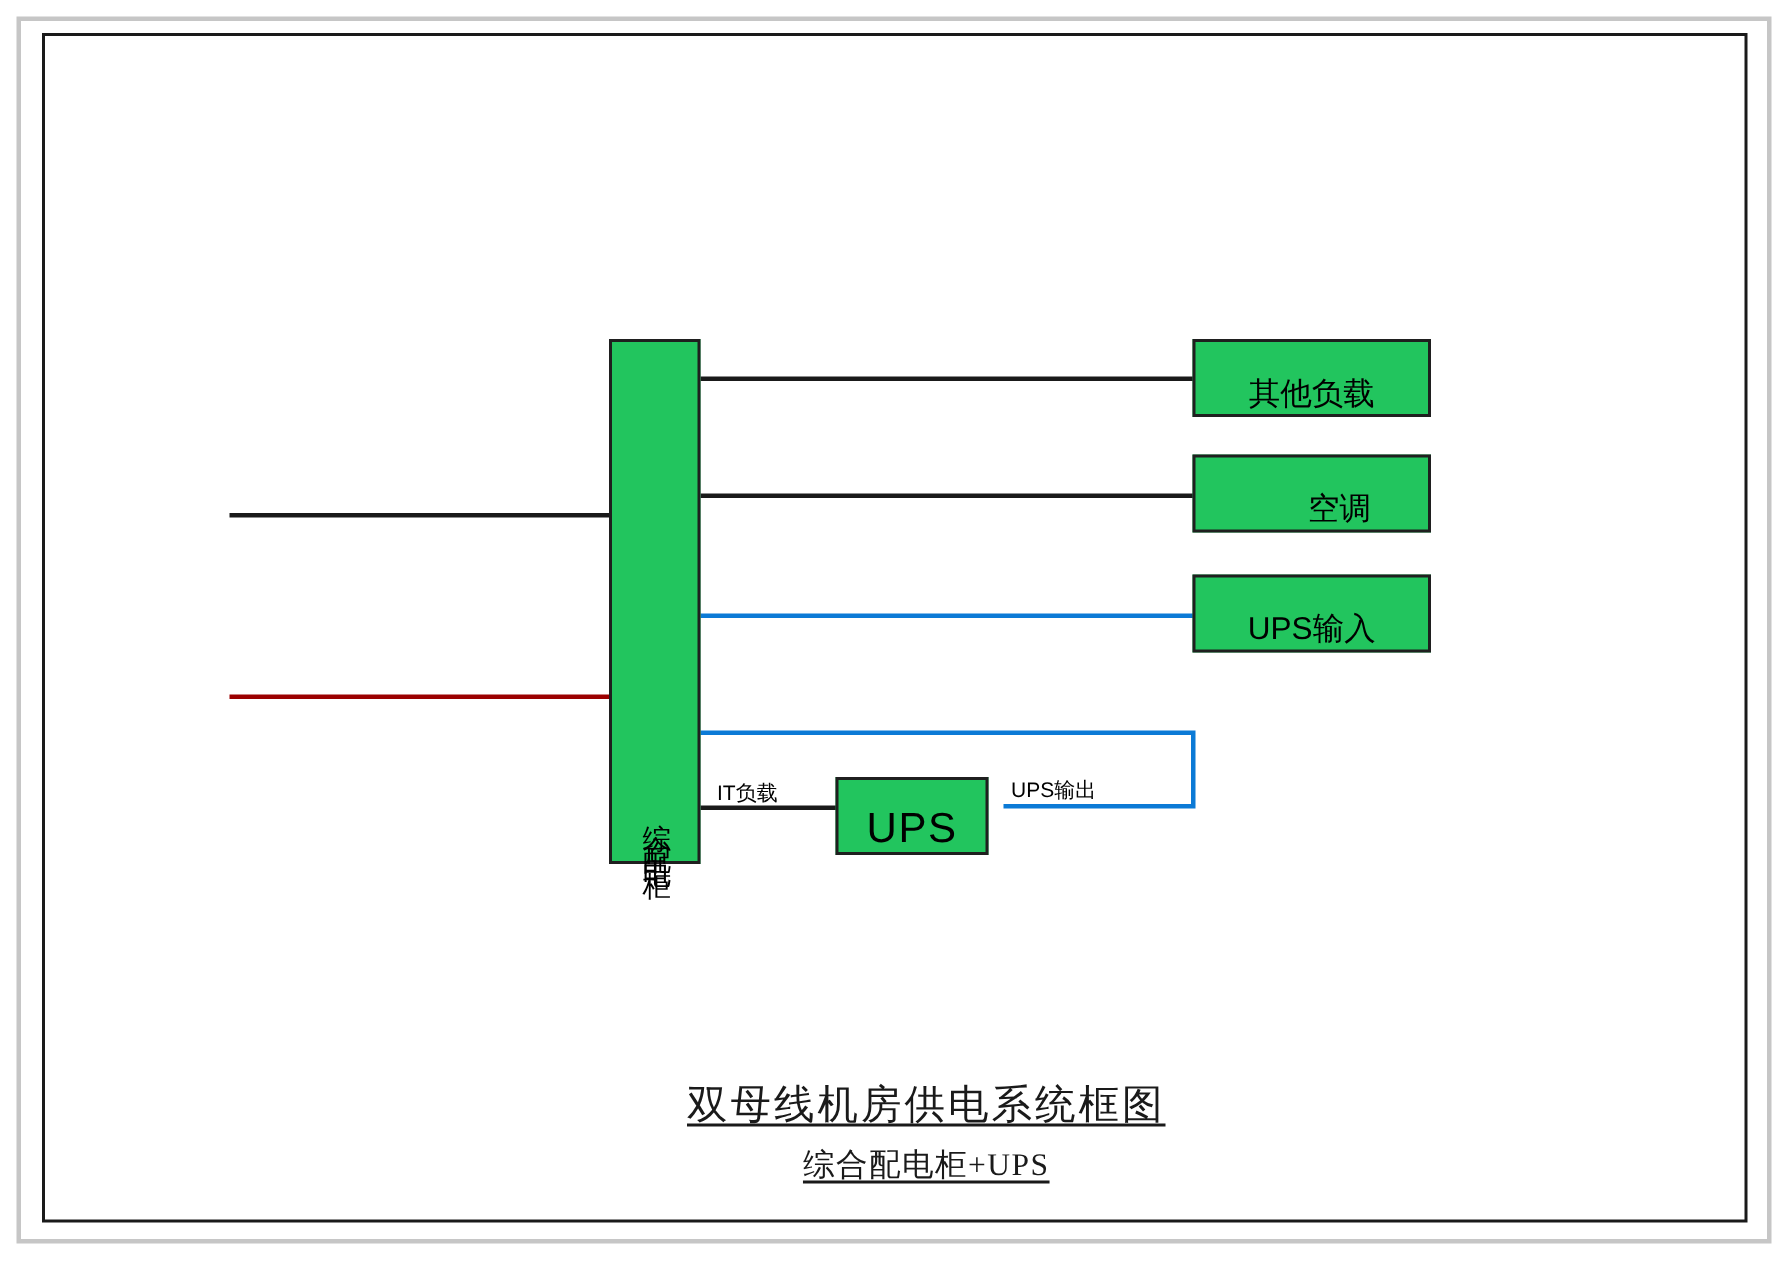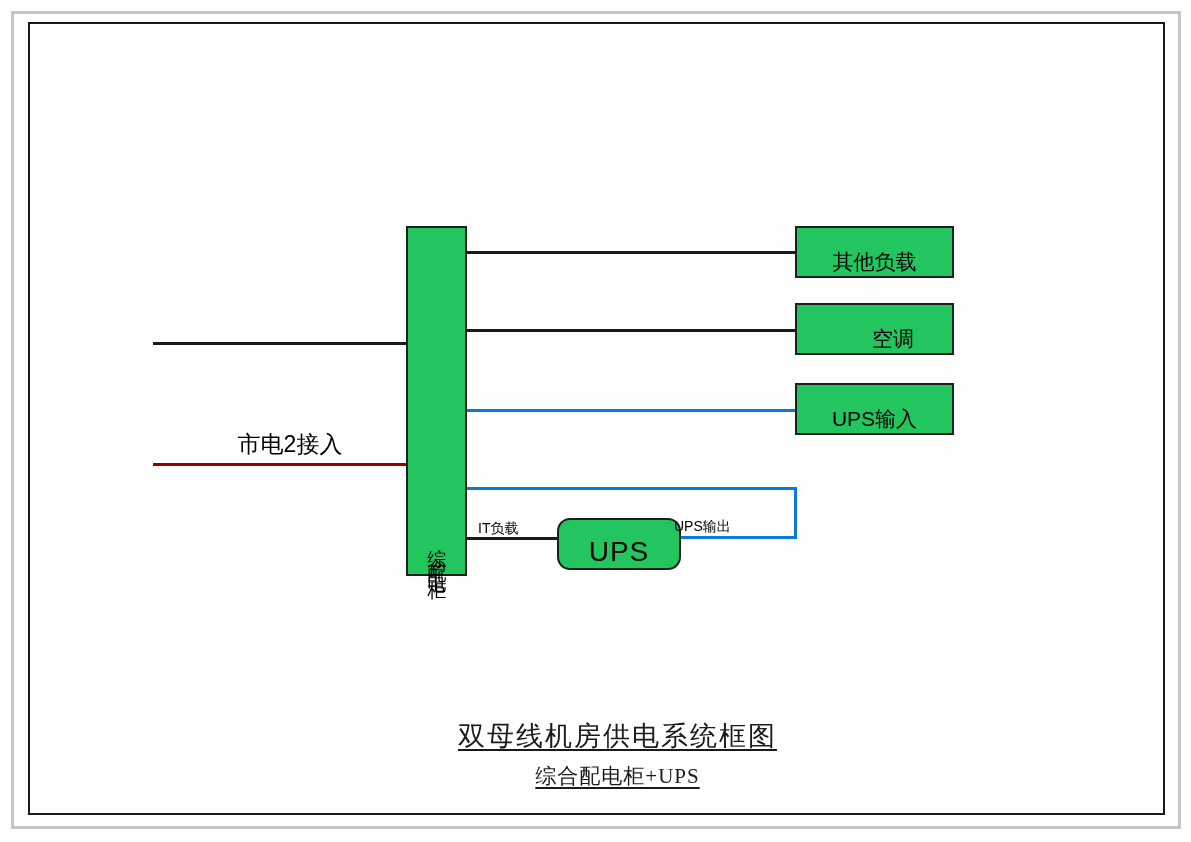--- a/index.html
+++ b/index.html
@@ -87,25 +87,24 @@
     width: 159px;
     height: 52px;
     font-size: 21px;
   }
   .load-1 { top: 226px; }
   .load-2 { top: 303px; padding-left: 37px; }
   .load-3 { top: 383px; }
   .ups-box {
     left: 557px;
     top: 518px;
-    width: 124px;
+    width: 102px;
     height: 52px;
     font-size: 28px;
     letter-spacing: 1px;
-    border-radius: 13px;
   }
   
   .label {
     position: absolute;
     color: #000000;
     white-space: nowrap;
     font-family: "Liberation Sans", sans-serif;
   }
   .mains-label {
     font-size: 23px;
@@ -165,21 +164,20 @@
 
       <line x1="467" y1="330.5" x2="796" y2="330.5" stroke="#1a1a1a" stroke-width="3"></line>
 
       <line x1="467" y1="410.5" x2="796" y2="410.5" stroke="#0b7ad6" stroke-width="3"></line>
 
       <line x1="467" y1="538.5" x2="558" y2="538.5" stroke="#1a1a1a" stroke-width="3"></line>
 
       <polyline points="467,488.5 795.5,488.5 795.5,537.5 669,537.5" fill="none" stroke="#0b7ad6" stroke-width="3"></polyline>
     </svg>
 
-    <div class="label mains-label mains-2">市电2接入</div>
 
     <div class="node-box cabinet">
       <span class="vtext">综合配电柜</span>
     </div>
 
     <div class="node-box load-box load-1">
       <span>其他负载</span>
     </div>
     <div class="node-box load-box load-2">
       <span>空调</span>

